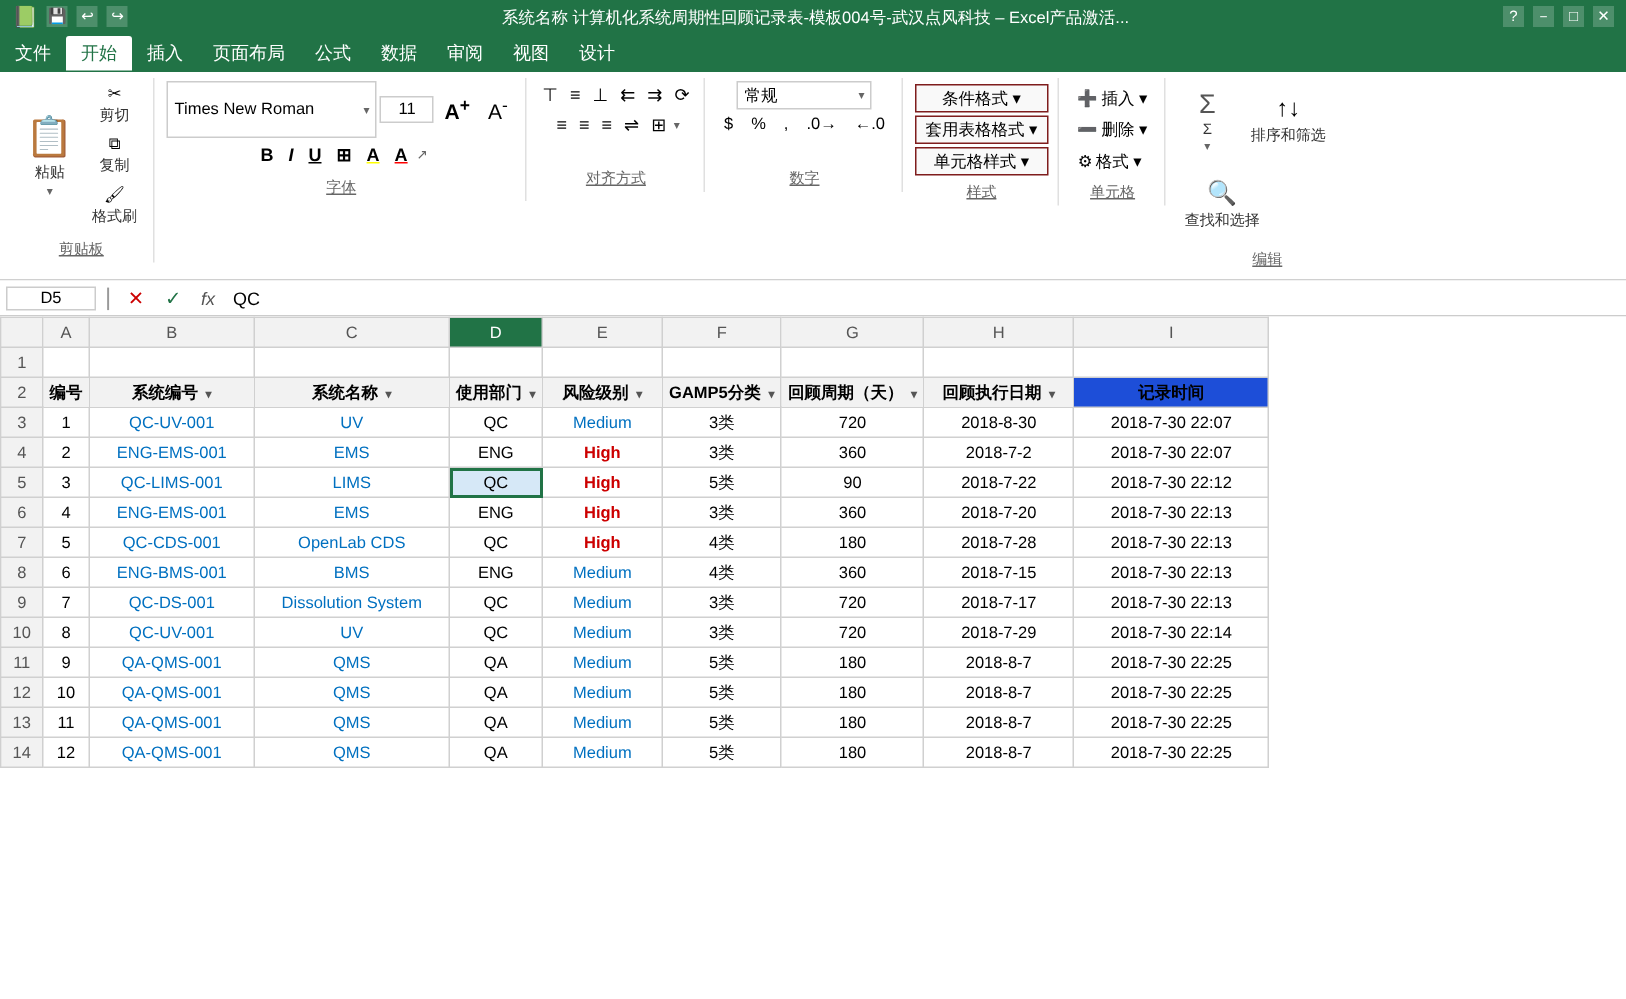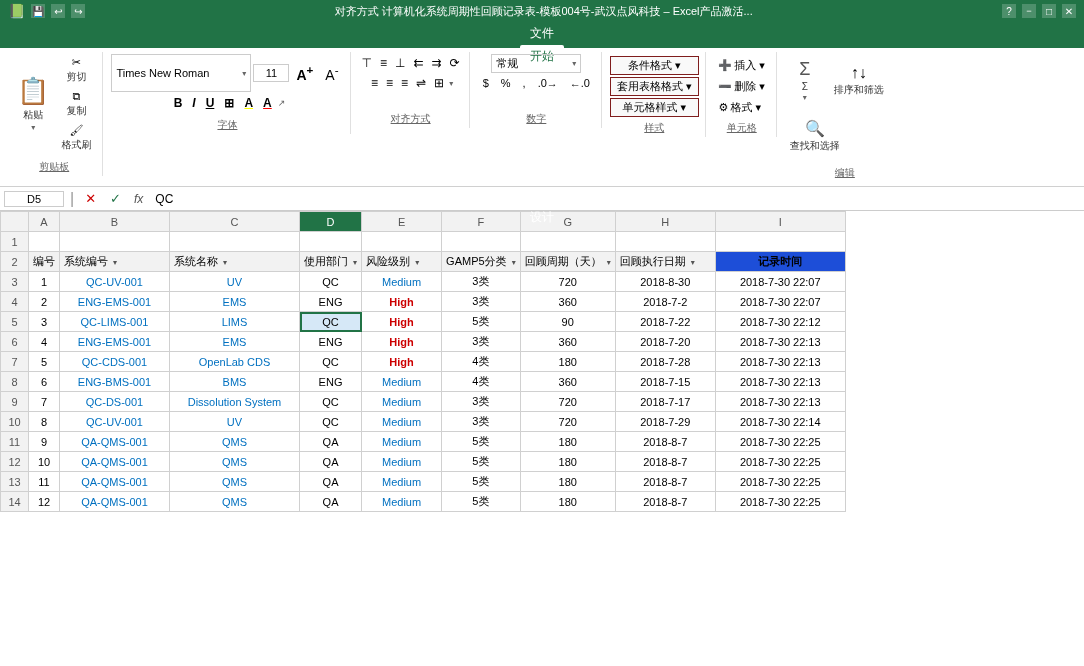--- a/index.html
+++ b/index.html
@@ -21,21 +21,20 @@
     .title-bar-right { display: flex; align-items: center; gap: 6px; }
     .win-btn { width: 14px; height: 14px; background: rgba(255,255,255,0.2); border: none; color: white; font-size: 10px; cursor: pointer; display: flex; align-items: center; justify-content: center; }
 
     
     .menu-bar {
       background: #217346;
       height: 26px;
       display: flex;
       align-items: center;
       padding: 0 0;
-      flex-direction: column;
     }
     .menu-item {
       color: white;
       padding: 3px 10px;
       font-size: 12px;
       cursor: pointer;
       border-radius: 2px;
     }
     .menu-item.active-tab { background: white; color: #217346; border-radius: 2px 2px 0 0; }
 
@@ -177,22 +176,22 @@
     .cell-center { text-align: center; }
 
     
     .header-cell {
       background: #1d4ed8;
       font-weight: bold;
       text-align: center;
     }
     .header-cell-with-filter {
       background: #f2f2f2;
-      font-weight: normal;
-      text-align: left;
+      font-weight: bold;
+      text-align: center;
       position: relative;
     }
     .filter-arrow {
       display: inline-block;
       font-size: 8px;
       color: #555;
       margin-left: 2px;
     }
 
     
@@ -261,21 +260,21 @@
 </head>
 <body>
 
 <div class="title-bar">
   <div class="title-bar-left">
     <span style="font-size:14px;">📗</span>
     <button class="win-btn">💾</button>
     <button class="win-btn">↩</button>
     <button class="win-btn">↪</button>
   </div>
-  <div class="title-bar-center">对齐方式  计算机化系统周期性回顾记录表-模板004号-武汉点风科技 – Excel产品激活...</div>
+  <div class="title-bar-center">系统名称  计算机化系统周期性回顾记录表-模板004号-武汉点风科技 – Excel产品激活...</div>
   <div class="title-bar-right">
     <button class="win-btn">?</button>
     <button class="win-btn">－</button>
     <button class="win-btn">□</button>
     <button class="win-btn">✕</button>
   </div>
 </div>
 
 <div class="menu-bar">
   <span class="menu-item">文件</span>

